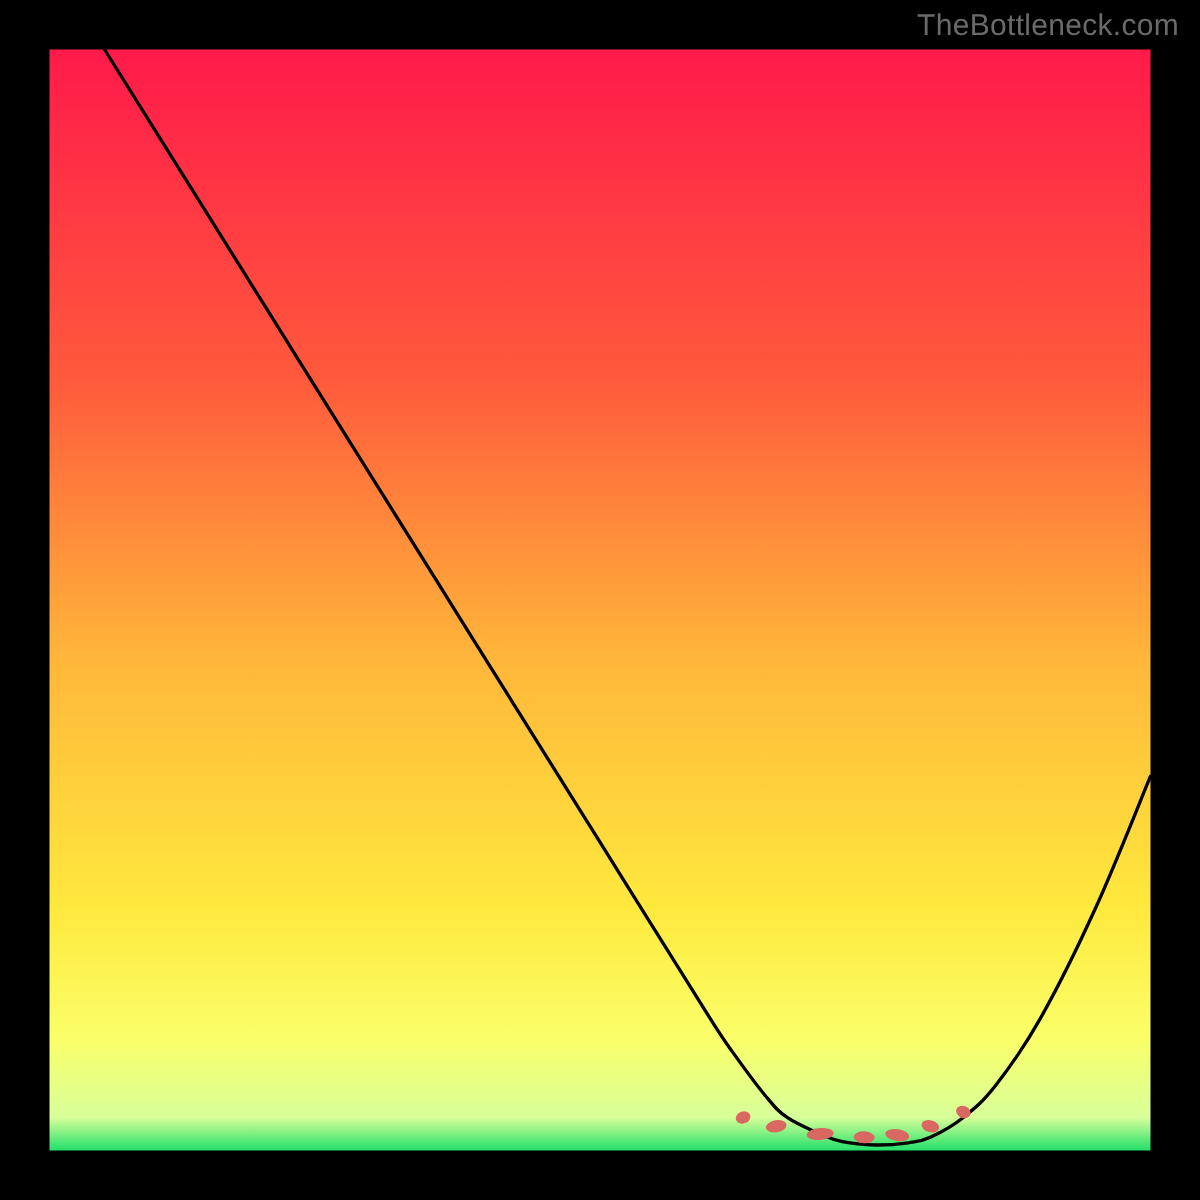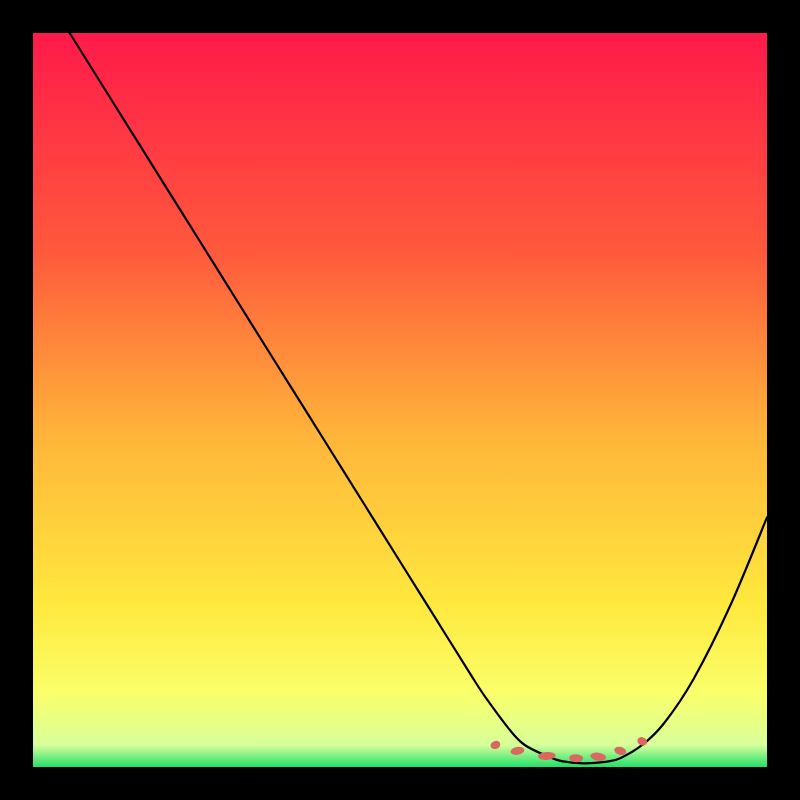--- a/index.html
+++ b/index.html
@@ -30,20 +30,21 @@
   svg {
     position: absolute;
     top: 0;
     left: 0;
   }
 </style>
 </head>
 <body>
 
 <div class="frame">
+  <div class="watermark">TheBottleneck.com</div>
 
   <svg id="chart-svg" width="800" height="800" viewBox="0 0 800 800">
     <defs>
       <linearGradient id="bg-grad" x1="0" y1="0" x2="0" y2="1">
           <stop offset="0%" stop-color="#ff1a4a"></stop>
           <stop offset="30%" stop-color="#ff5a3c"></stop>
           <stop offset="55%" stop-color="#ffb53a"></stop>
           <stop offset="78%" stop-color="#ffe93e"></stop>
           <stop offset="90%" stop-color="#faff6a"></stop>
           <stop offset="97%" stop-color="#d8ff9a"></stop>

